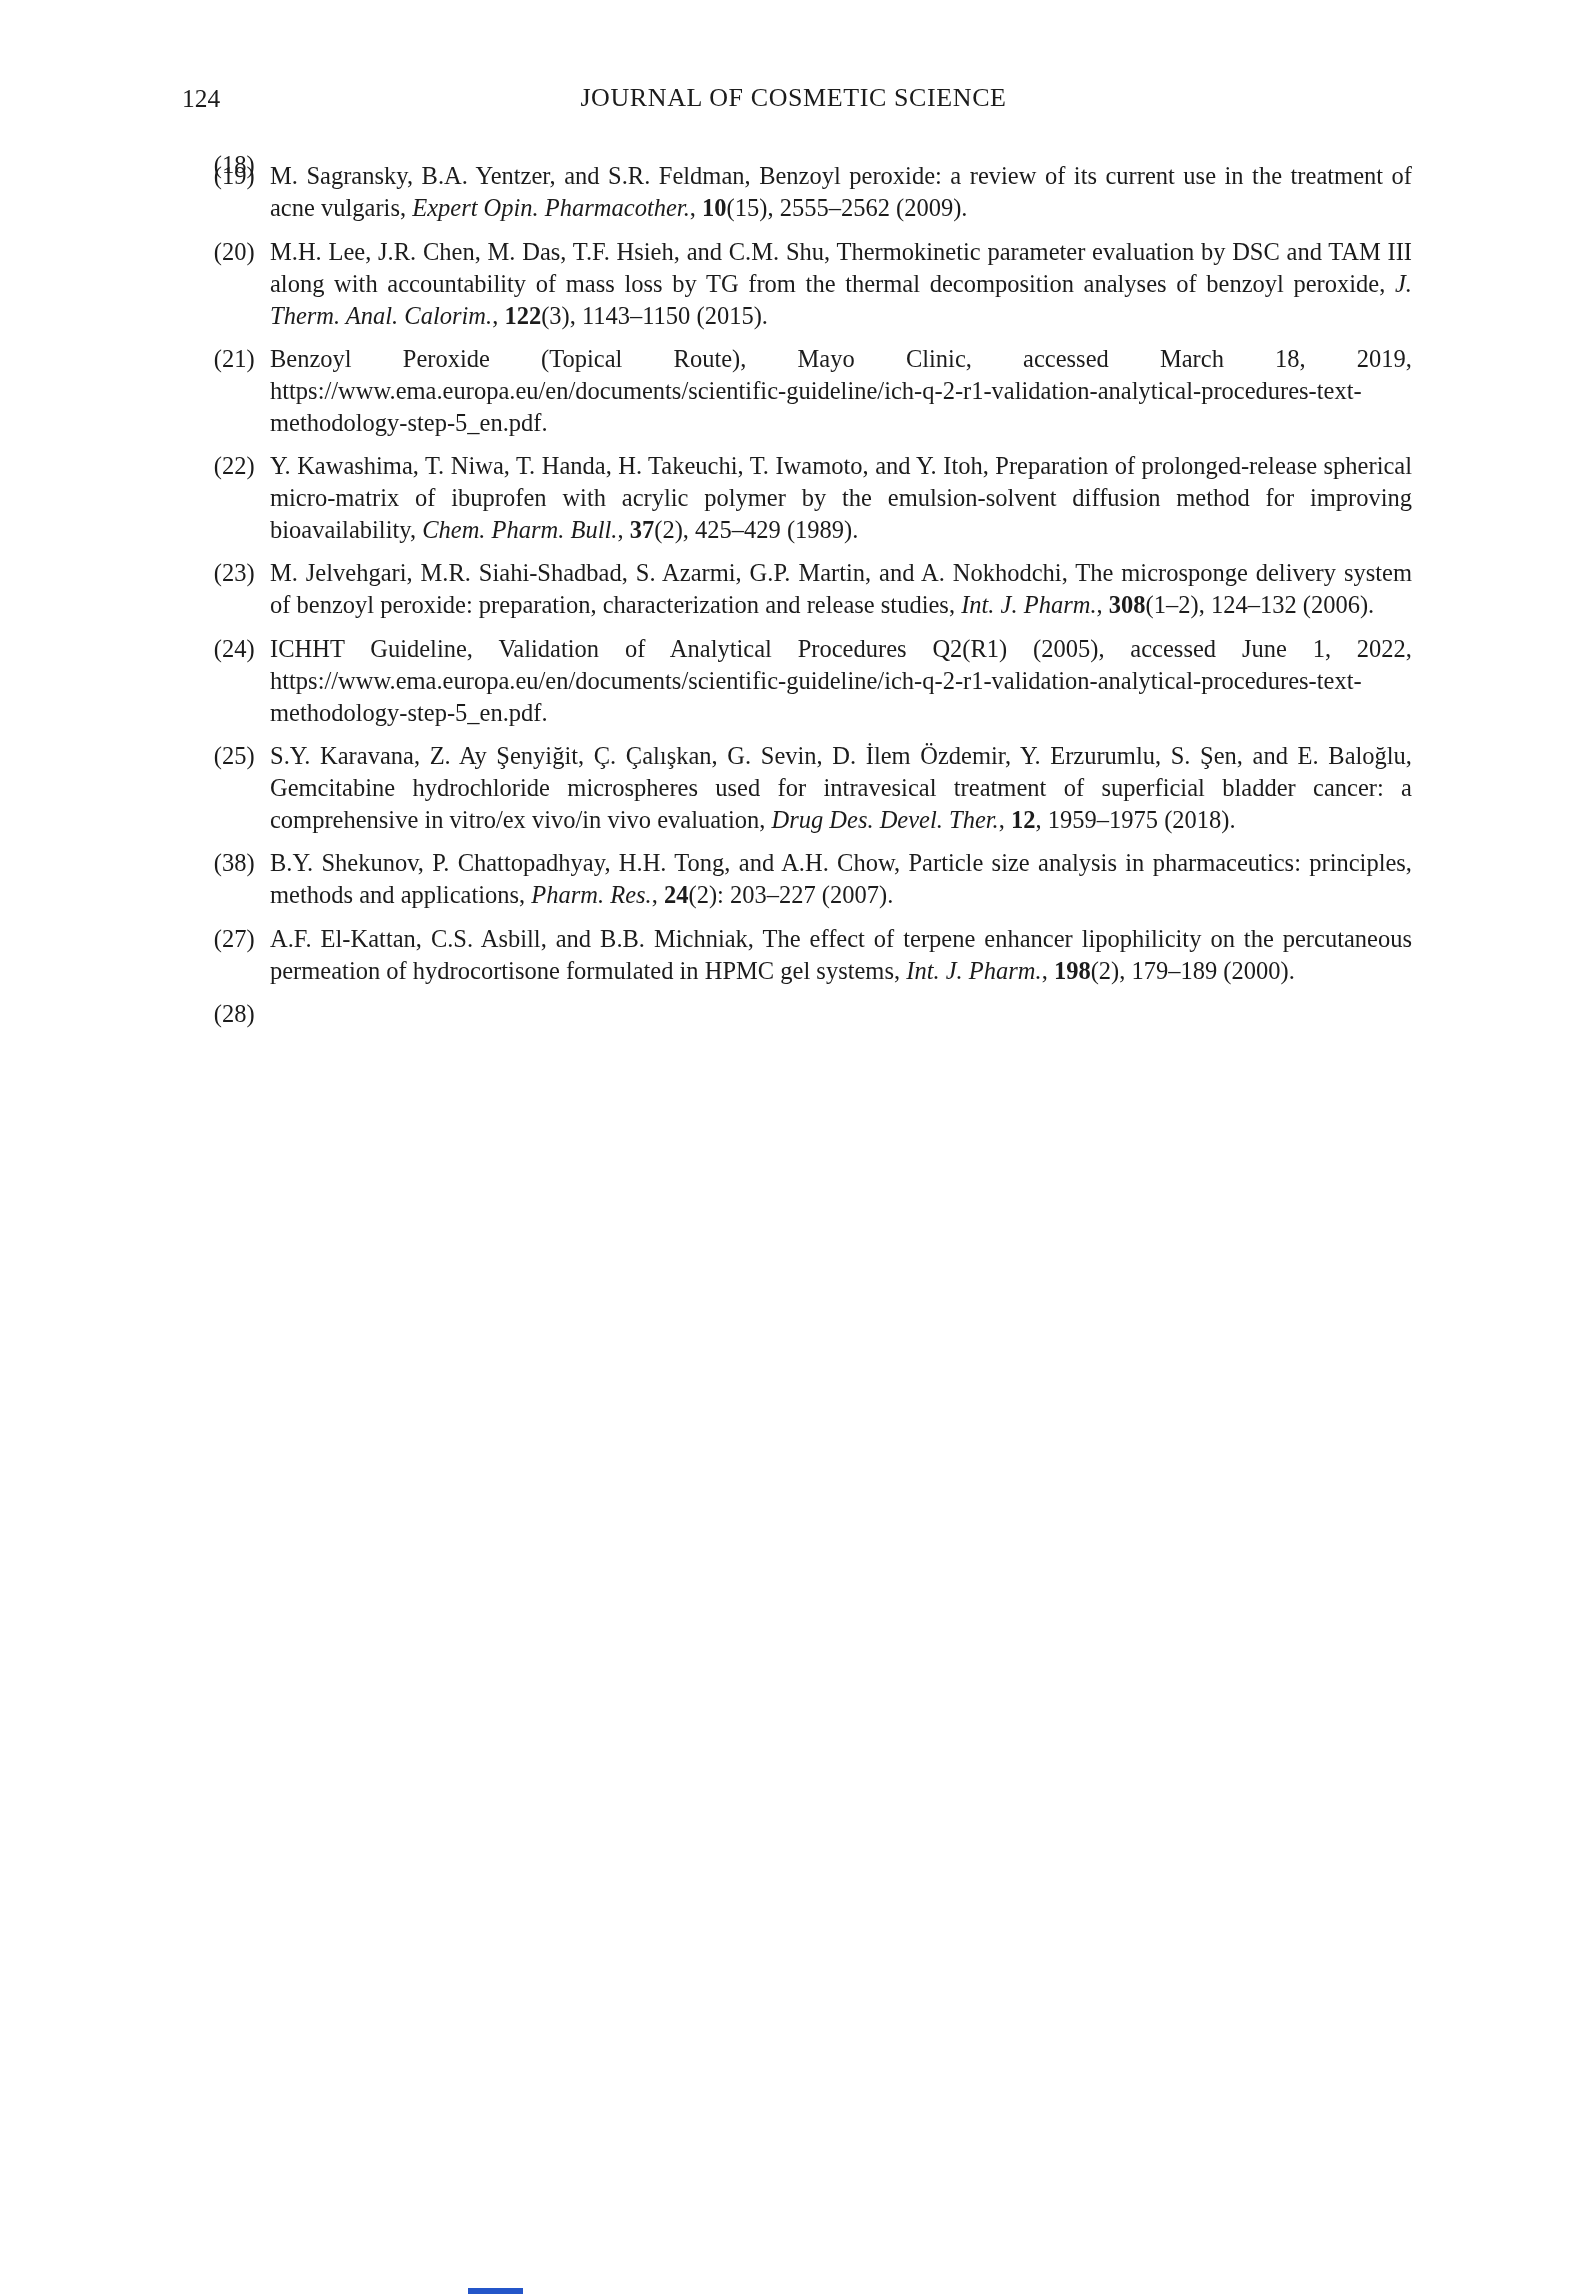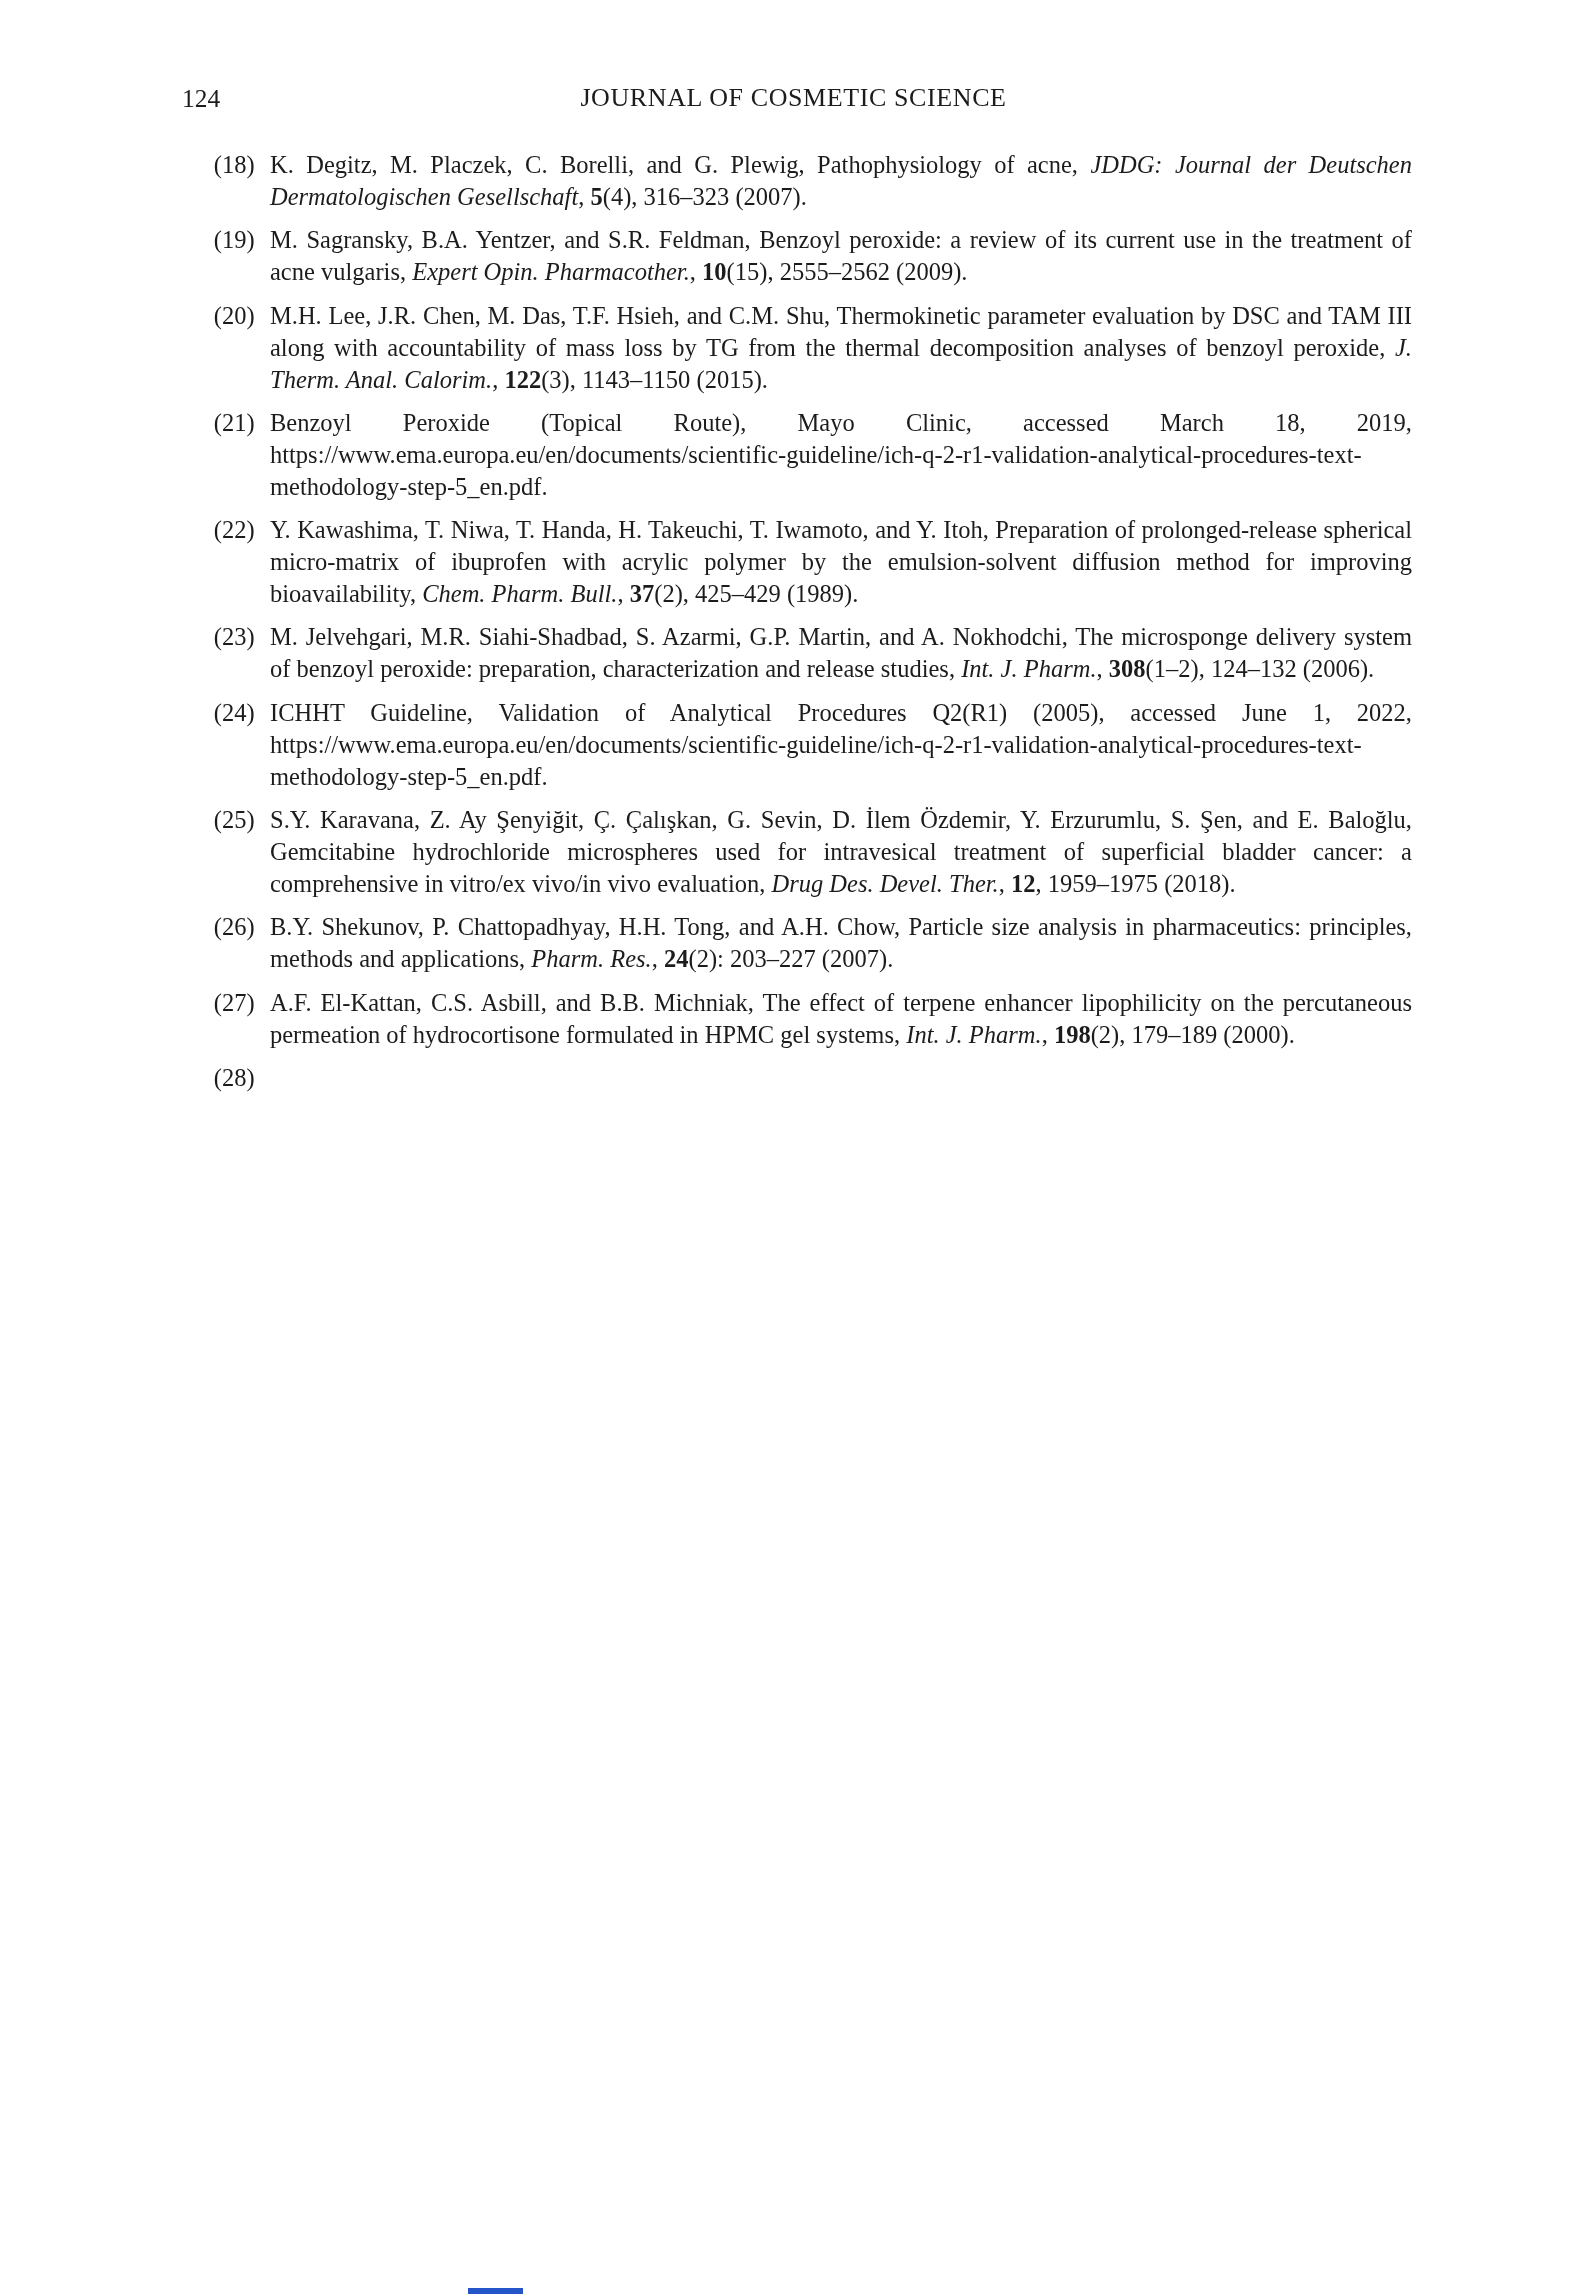--- a/index.html
+++ b/index.html
@@ -79,29 +79,29 @@
 <body>
 
 <div class="page">
 
   <header class="page-header">
     <span class="page-num">124</span>
     <span class="journal-title">JOURNAL OF COSMETIC SCIENCE</span>
   </header>
 
   <main class="refs" id="ref-list">
-      <div class="ref"><span class="ref-label">(18)</span><span class="ref-body"><span class="">K. Degitz, M. Placzek, C. Borelli, and G. Plewig, Pathophysiology of acne, </span><span class="it">JDDG: Journal der Deutschen Dermatologischen Gesellschaft</span><span class="">, </span><span class="bd">5</span><span class="">(4), 316–323 (2007).</span></span></div>
+      <div class="ref"><span class="ref-label">(18)</span></div>
       <div class="ref"><span class="ref-label">(19)</span><span class="ref-body"><span class="">M. Sagransky, B.A. Yentzer, and S.R. Feldman, Benzoyl peroxide: a review of its current use in the treatment of acne vulgaris, </span><span class="it">Expert Opin. Pharmacother.</span><span class="">, </span><span class="bd">10</span><span class="">(15), 2555–2562 (2009).</span></span></div>
       <div class="ref"><span class="ref-label">(20)</span><span class="ref-body"><span class="">M.H. Lee, J.R. Chen, M. Das, T.F. Hsieh, and C.M. Shu, Thermokinetic parameter evaluation by DSC and TAM III along with accountability of mass loss by TG from the thermal decomposition analyses of benzoyl peroxide, </span><span class="it">J. Therm. Anal. Calorim.</span><span class="">, </span><span class="bd">122</span><span class="">(3), 1143–1150 (2015).</span></span></div>
       <div class="ref"><span class="ref-label">(21)</span><span class="ref-body"><span class="">Benzoyl Peroxide (Topical Route), Mayo Clinic, accessed March 18, 2019, https://www.ema.europa.eu/en/documents/scientific-guideline/ich-q-2-r1-validation-analytical-procedures-text-methodology-step-5_en.pdf.</span></span></div>
       <div class="ref"><span class="ref-label">(22)</span><span class="ref-body"><span class="">Y. Kawashima, T. Niwa, T. Handa, H. Takeuchi, T. Iwamoto, and Y. Itoh, Preparation of prolonged-release spherical micro-matrix of ibuprofen with acrylic polymer by the emulsion-solvent diffusion method for improving bioavailability, </span><span class="it">Chem. Pharm. Bull.</span><span class="">, </span><span class="bd">37</span><span class="">(2), 425–429 (1989).</span></span></div>
       <div class="ref"><span class="ref-label">(23)</span><span class="ref-body"><span class="">M. Jelvehgari, M.R. Siahi-Shadbad, S. Azarmi, G.P. Martin, and A. Nokhodchi, The microsponge delivery system of benzoyl peroxide: preparation, characterization and release studies, </span><span class="it">Int. J. Pharm.</span><span class="">, </span><span class="bd">308</span><span class="">(1–2), 124–132 (2006).</span></span></div>
       <div class="ref"><span class="ref-label">(24)</span><span class="ref-body"><span class="">ICHHT Guideline, Validation of Analytical Procedures Q2(R1) (2005), accessed June 1, 2022, https://www.ema.europa.eu/en/documents/scientific-guideline/ich-q-2-r1-validation-analytical-procedures-text-methodology-step-5_en.pdf.</span></span></div>
       <div class="ref"><span class="ref-label">(25)</span><span class="ref-body"><span class="">S.Y. Karavana, Z. Ay Şenyiğit, Ç. Çalışkan, G. Sevin, D. İlem Özdemir, Y. Erzurumlu, S. Şen, and E. Baloğlu, Gemcitabine hydrochloride microspheres used for intravesical treatment of superficial bladder cancer: a comprehensive in vitro/ex vivo/in vivo evaluation, </span><span class="it">Drug Des. Devel. Ther.</span><span class="">, </span><span class="bd">12</span><span class="">, 1959–1975 (2018).</span></span></div>
-      <div class="ref"><span class="ref-label">(26)</span><span class="ref-body"><span class="">B.Y. Shekunov, P. Chattopadhyay, H.H. Tong, and A.H. Chow, Particle size analysis in pharmaceutics: principles, methods and applications, </span><span class="it">Pharm. Res.</span><span class="">, </span><span class="bd">24</span><span class="">(2): 203–227 (2007).</span></span></div>
+      <div class="ref"><span class="ref-label">(38)</span><span class="ref-body"><span class="">B.Y. Shekunov, P. Chattopadhyay, H.H. Tong, and A.H. Chow, Particle size analysis in pharmaceutics: principles, methods and applications, </span><span class="it">Pharm. Res.</span><span class="">, </span><span class="bd">24</span><span class="">(2): 203–227 (2007).</span></span></div>
       <div class="ref"><span class="ref-label">(27)</span><span class="ref-body"><span class="">A.F. El-Kattan, C.S. Asbill, and B.B. Michniak, The effect of terpene enhancer lipophilicity on the percutaneous permeation of hydrocortisone formulated in HPMC gel systems, </span><span class="it">Int. J. Pharm.</span><span class="">, </span><span class="bd">198</span><span class="">(2), 179–189 (2000).</span></span></div>
       <div class="ref"><span class="ref-label">(28)</span></div>
     </main>
 
   <div class="bottom-artifact" style="background: rgb(36, 86, 201);"></div>
 
 </div>
 
 
 </body></html>

